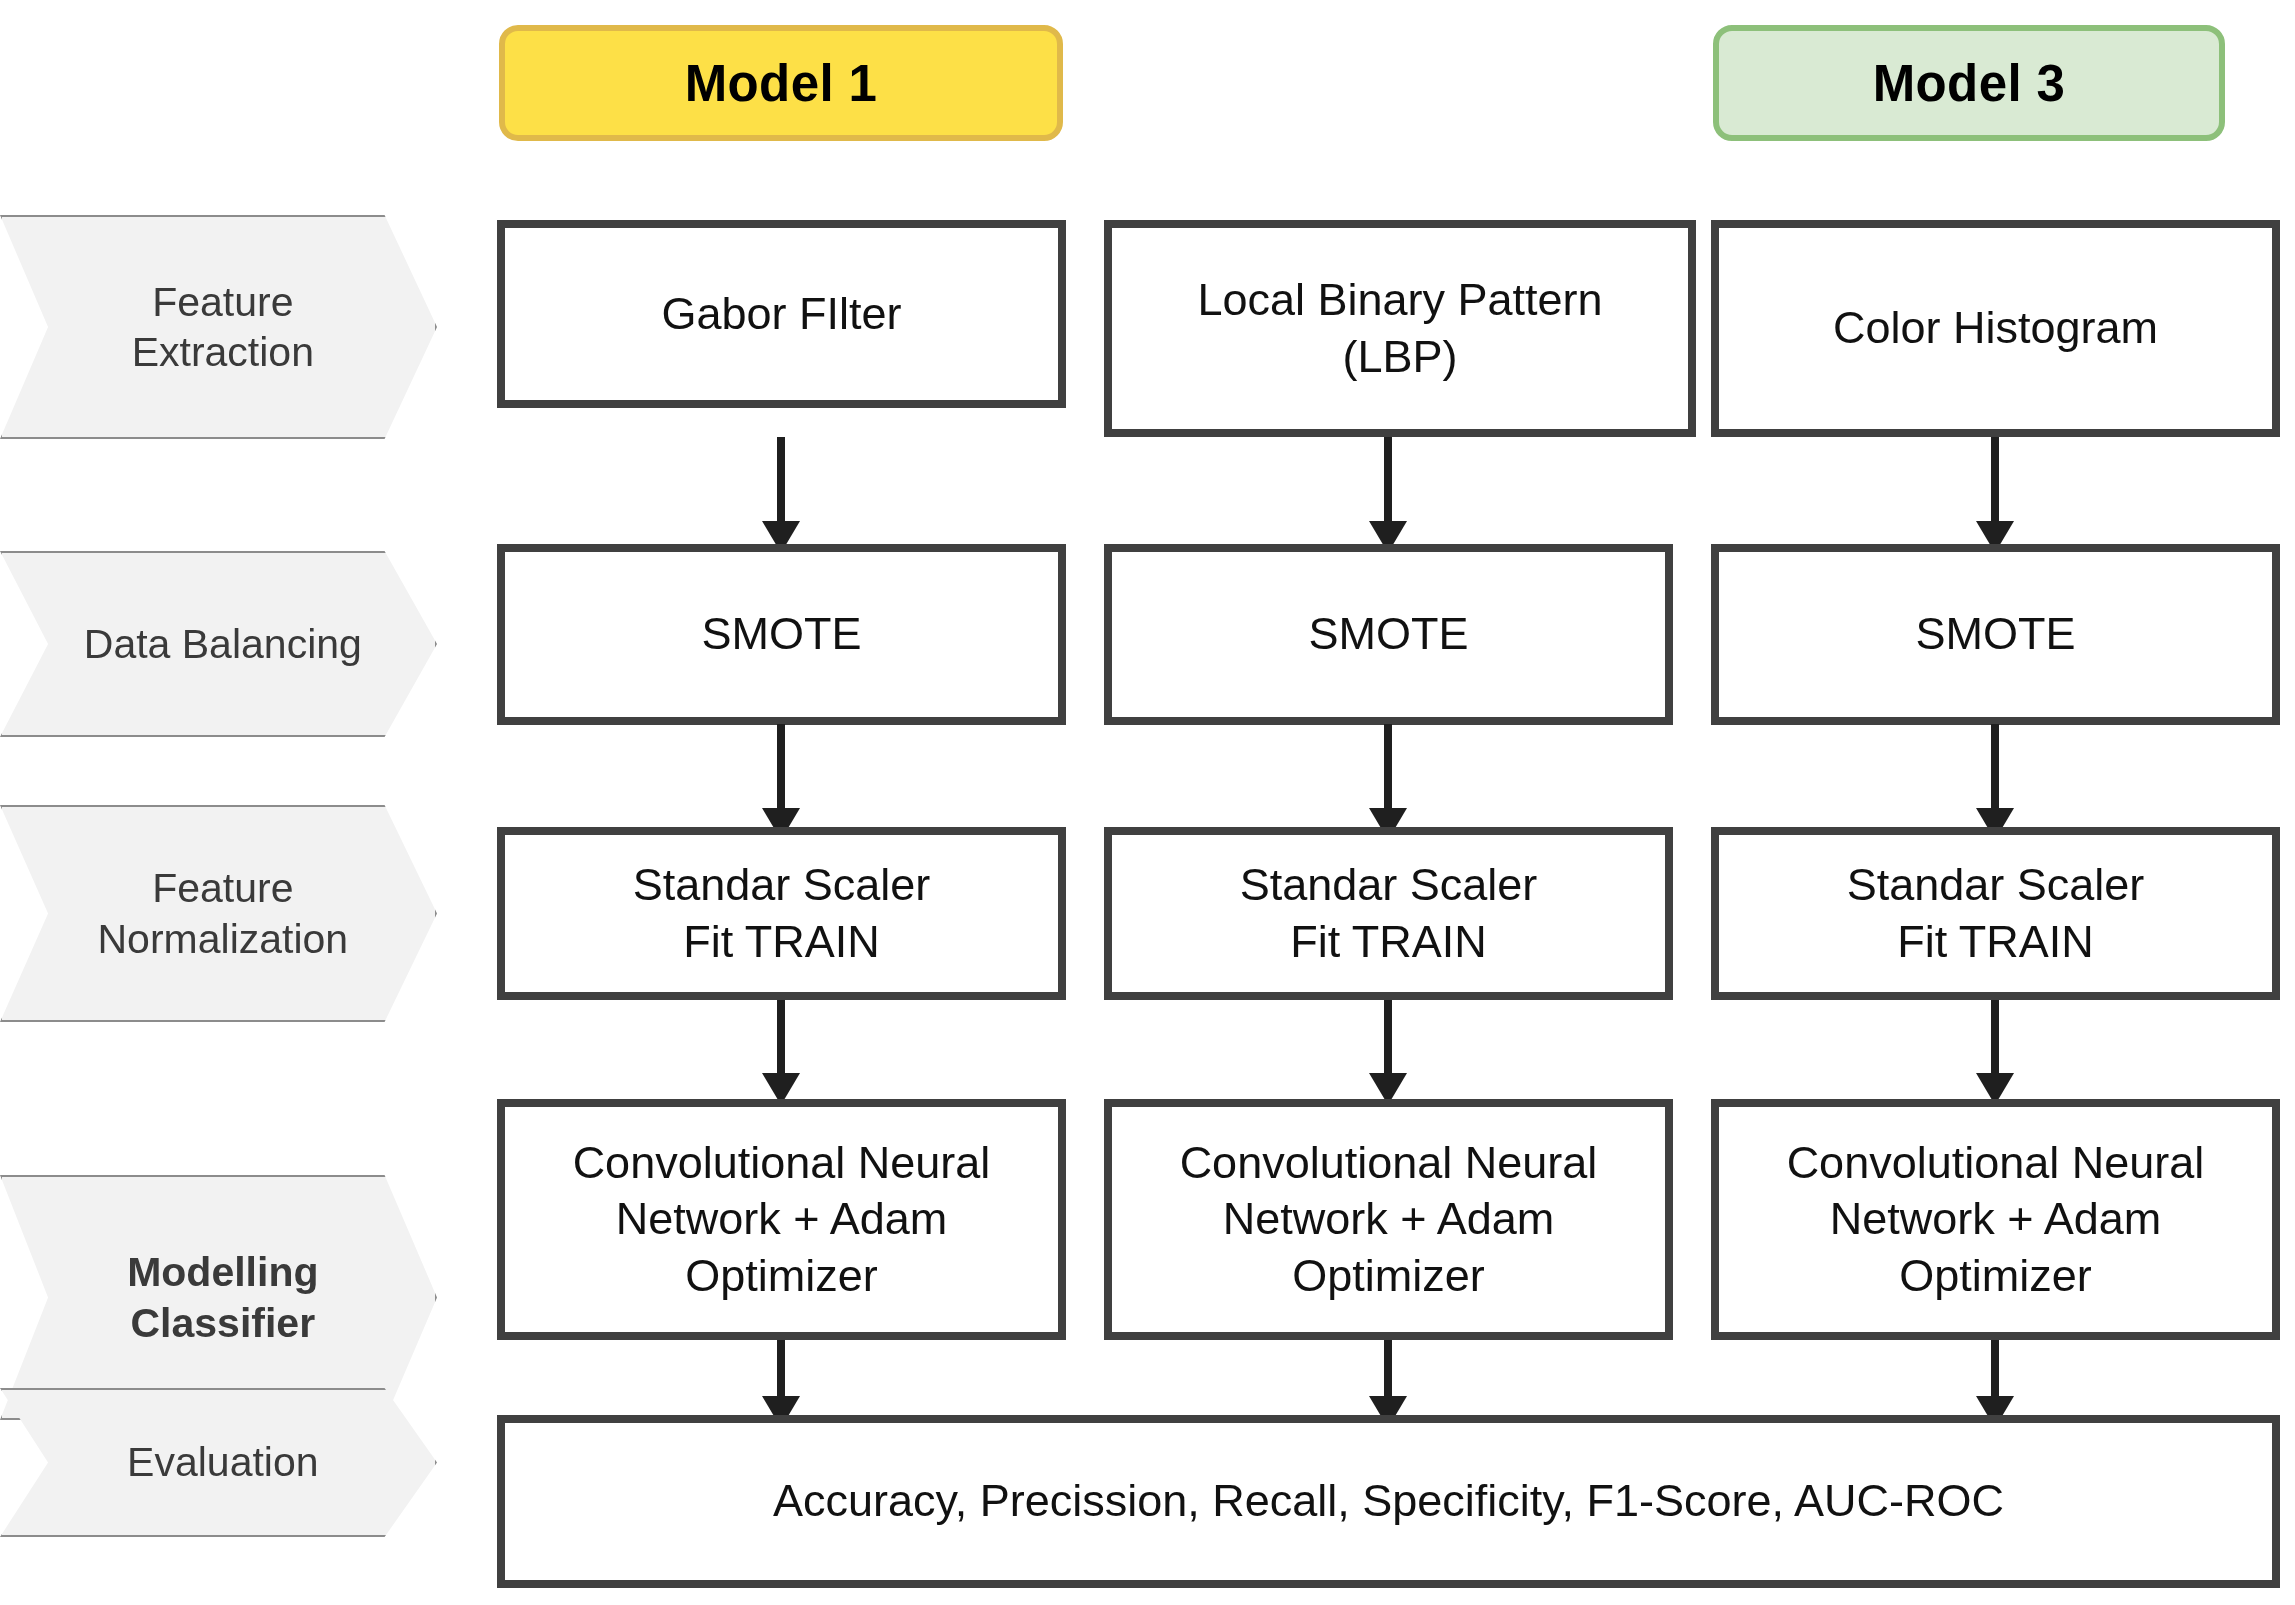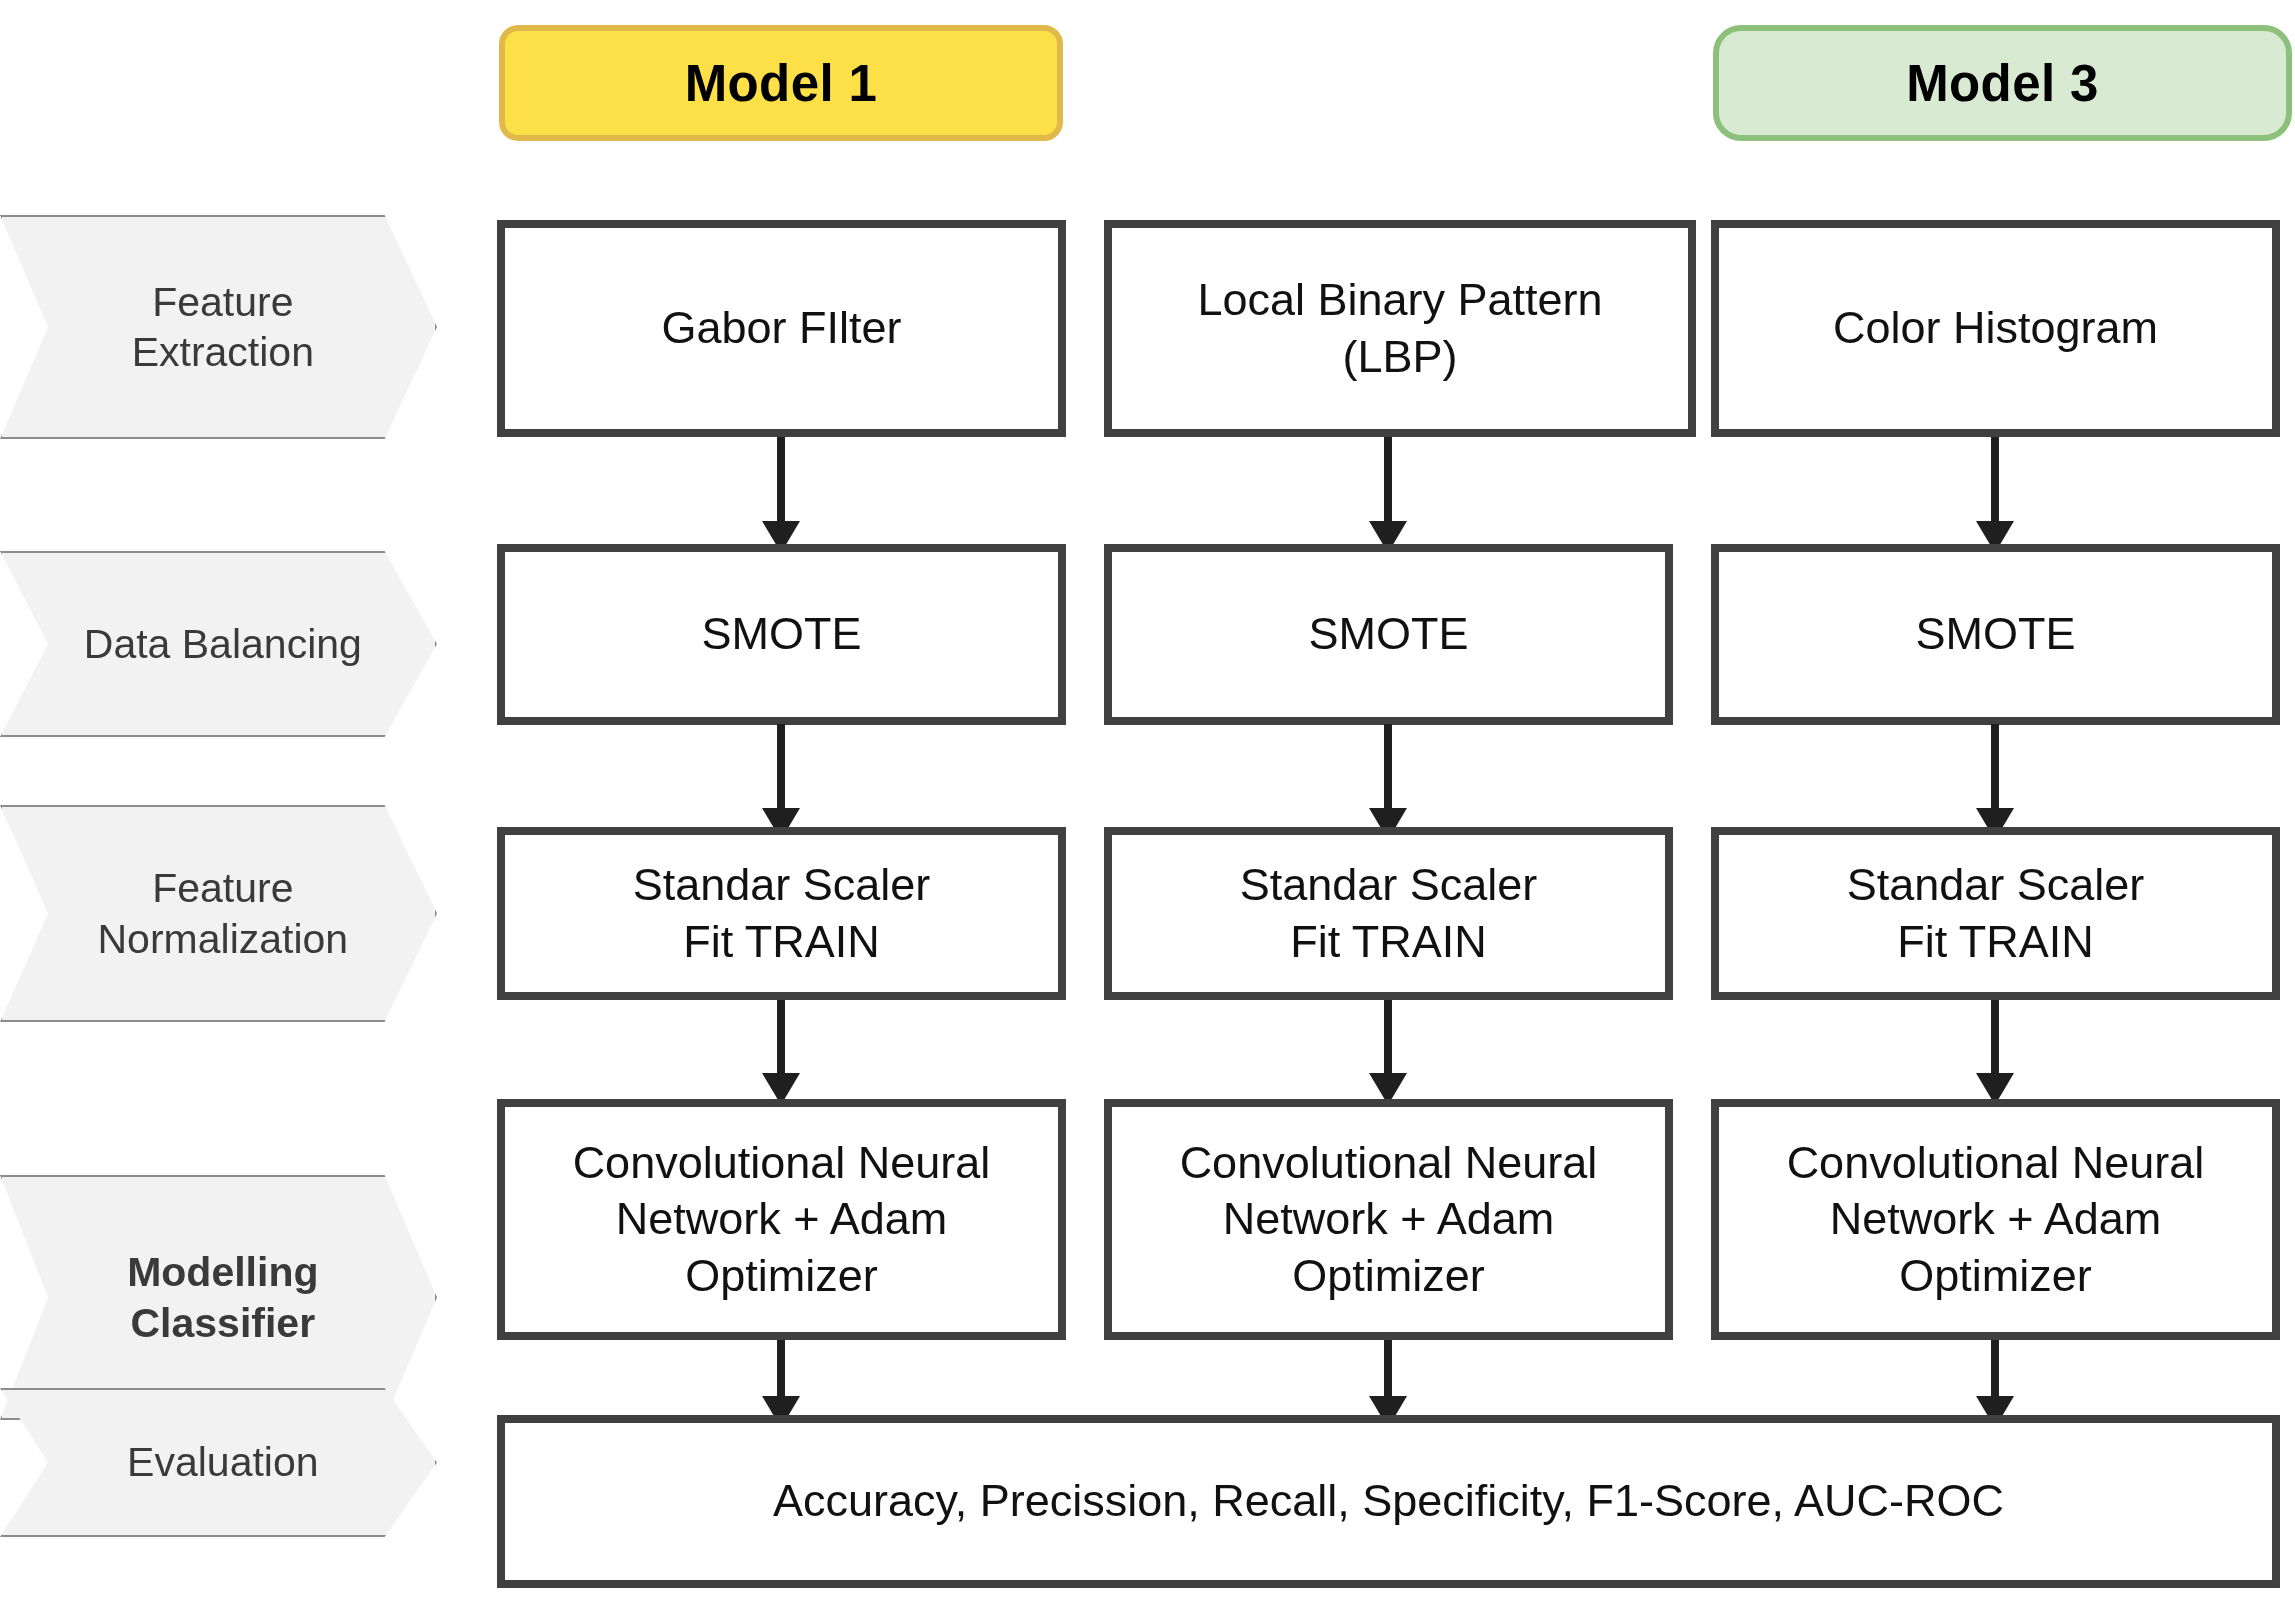--- a/index.html
+++ b/index.html
@@ -105,21 +105,21 @@
 </head>
 <body>
 
 <div id="canvas">
 
   <div class="model-header" style="left:499px; top:25px; width:564px; height:116px; background:#fde047; border-color:#E0B94A;justify-content:center;">
     <span>Model 1</span>
   </div>
 
 
-  <div class="model-header" style="left:1713px; top:25px; width:579px; height:116px; background:#D9EAD3; border-color:#8DC07A;border-radius:28px;">
+  <div class="model-header" style="left:1713px; top:25px; width:512px; height:116px; background:#D9EAD3; border-color:#8DC07A;">
     <span>Model 3</span>
   </div>
 
   <div class="stage" style="left:0px; top:215px; width:437px; height:224px;">
     <span class="stage-inner" style="white-space:pre-line;">Feature
 Extraction</span>
   </div>
 
   <div class="stage" style="left:0px; top:551px; width:437px; height:186px;">
     <span class="stage-inner" style="white-space:pre-line;">Data Balancing</span>
@@ -132,21 +132,21 @@
 
   <div class="stage bold" style="left:0px; top:1175px; width:437px; height:245px;">
     <span class="stage-inner" style="white-space:pre-line;">Modelling
 Classifier</span>
   </div>
 
   <div class="stage" style="left:0px; top:1388px; width:437px; height:149px;">
     <span class="stage-inner" style="white-space:pre-line;">Evaluation</span>
   </div>
 
-  <div class="pbox" style="left:497px; top:220px; width:569px; height:217px;">
+  <div class="pbox" style="left:497px; top:220px; width:569px; height:188px;">
     <span class="pbox-inner">Gabor FIlter</span>
   </div>
   <div class="pbox" style="left:1104px; top:220px; width:592px; height:217px;">
     <span class="pbox-inner">Local Binary Pattern
 (LBP)</span>
   </div>
   <div class="pbox" style="left:1711px; top:220px; width:569px; height:217px;">
     <span class="pbox-inner">Color Histogram</span>
   </div>
 

